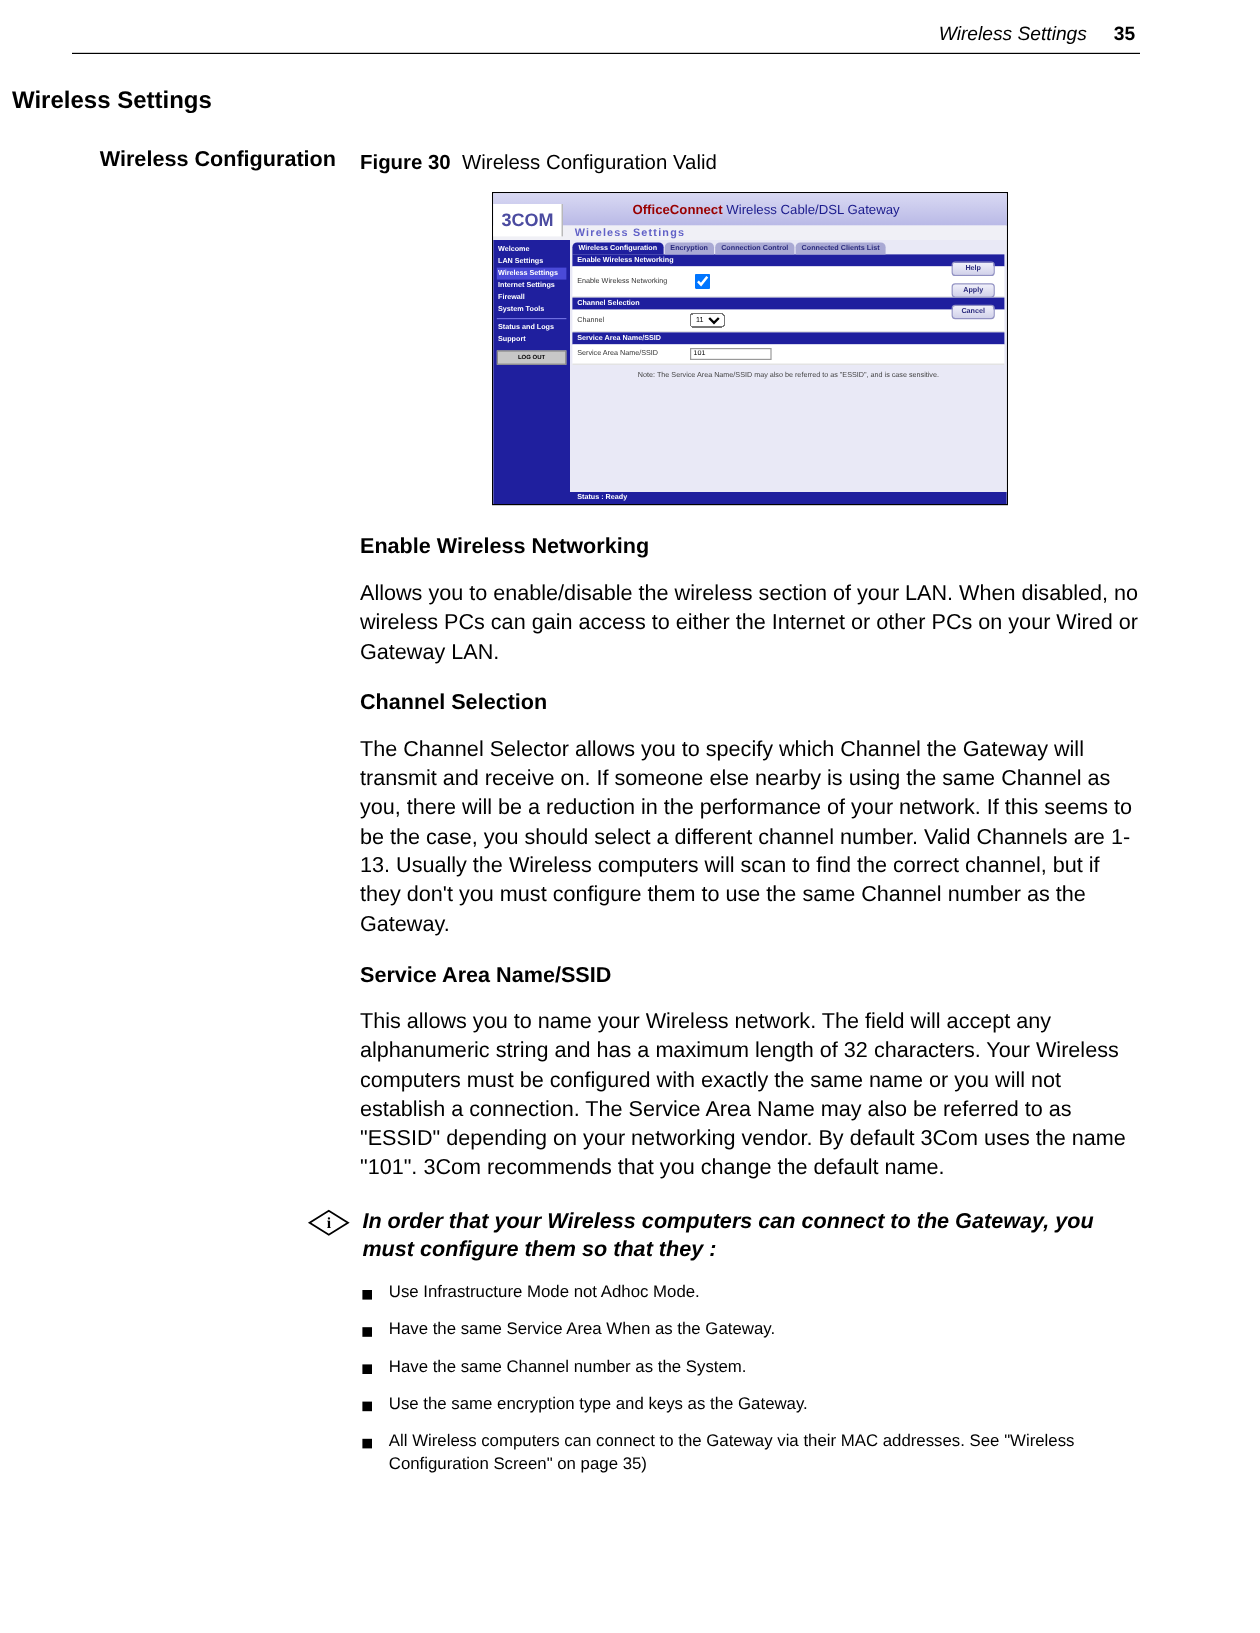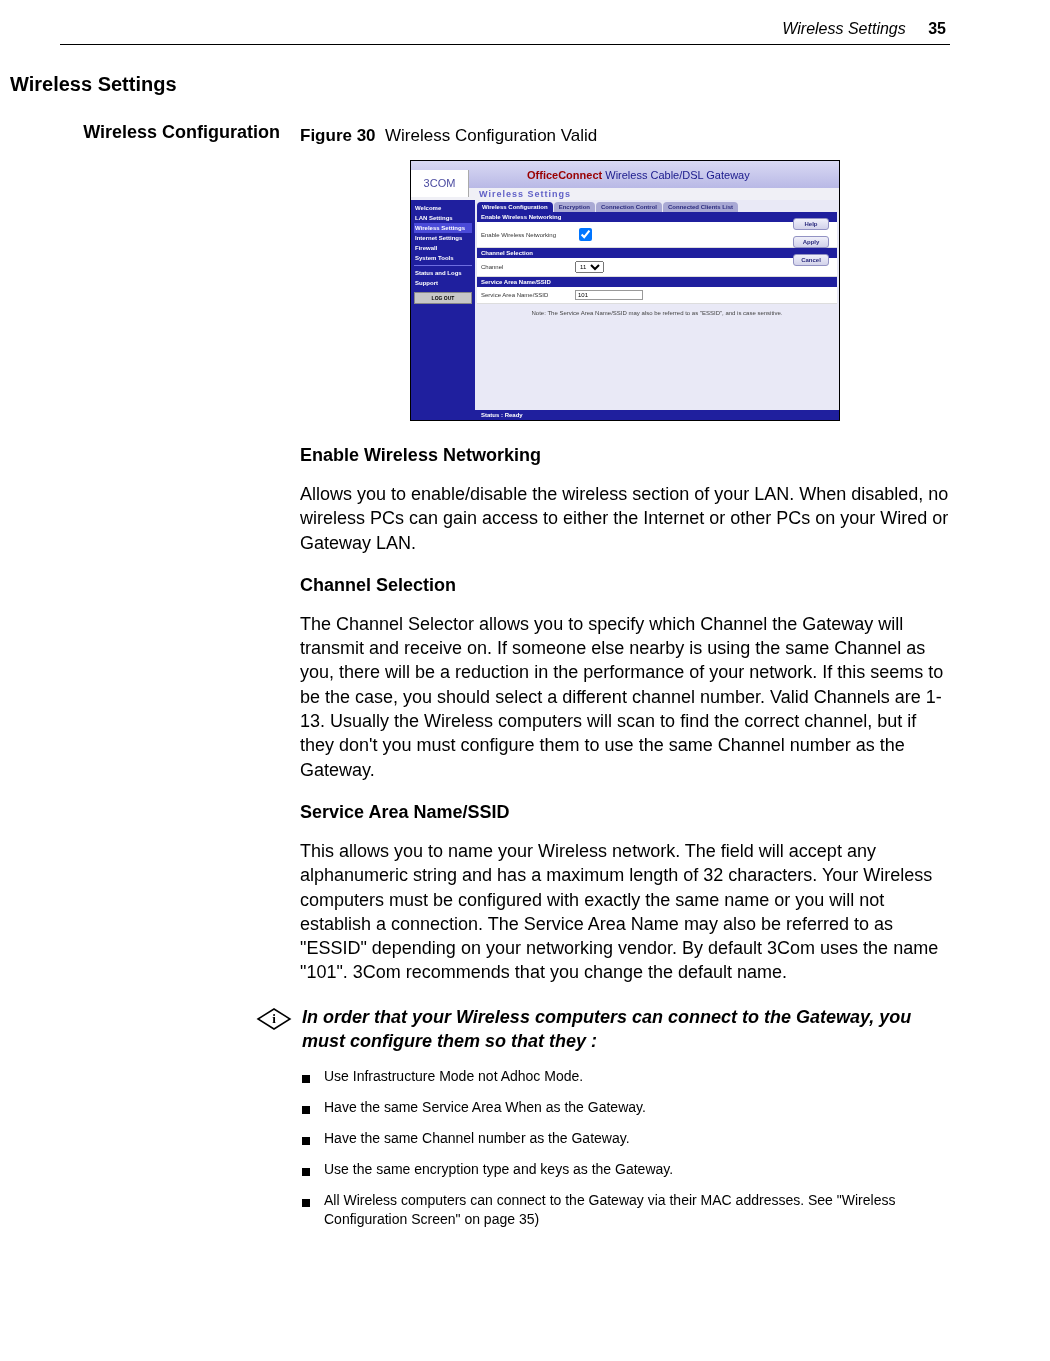--- a/index.html
+++ b/index.html
@@ -66,22 +66,22 @@
     }
     .ss-header {
       background: linear-gradient(#d9d9f3,#b9b9e6);
       display: flex;
       align-items: center;
       height: 27px;
     }
     .ss-logo {
       background: #fff;
       color: #4b4ba0;
-      font-weight: normal;
-      font-size: 11px;
+      font-weight: bold;
+      font-size: 15px;
       width: 58px;
       height: 27px;
       display: flex;
       align-items: center;
       justify-content: center;
       border-right: 1px solid #aaa;
       margin-top: 17px;
     }
     .ss-title {
       font-size: 11px;
@@ -354,20 +354,20 @@
               <polygon points="2,12 18,2 34,12 18,22" fill="none" stroke="#000" stroke-width="1.5"></polygon>
               <text x="18" y="16" text-anchor="middle" font-size="13" font-family="serif" font-weight="bold">i</text>
             </svg>
         </span>
         <span class="note-text">In order that your Wireless computers can connect to the Gateway, you must configure them so that they :</span>
       </div>
 
       <ul class="sq">
         <li>Use Infrastructure Mode not Adhoc Mode.</li>
         <li>Have the same Service Area When as the Gateway.</li>
-        <li>Have the same Channel number as the Gateway.</li>
+        <li>Have the same Channel number as the System.</li>
         <li>Use the same encryption type and keys as the Gateway.</li>
         <li>All Wireless computers can connect to the Gateway via their MAC addresses. See "Wireless Configuration Screen" on page 35)</li>
       </ul>
     </div>
 
   </div>
 </div>
 
 </body></html>

